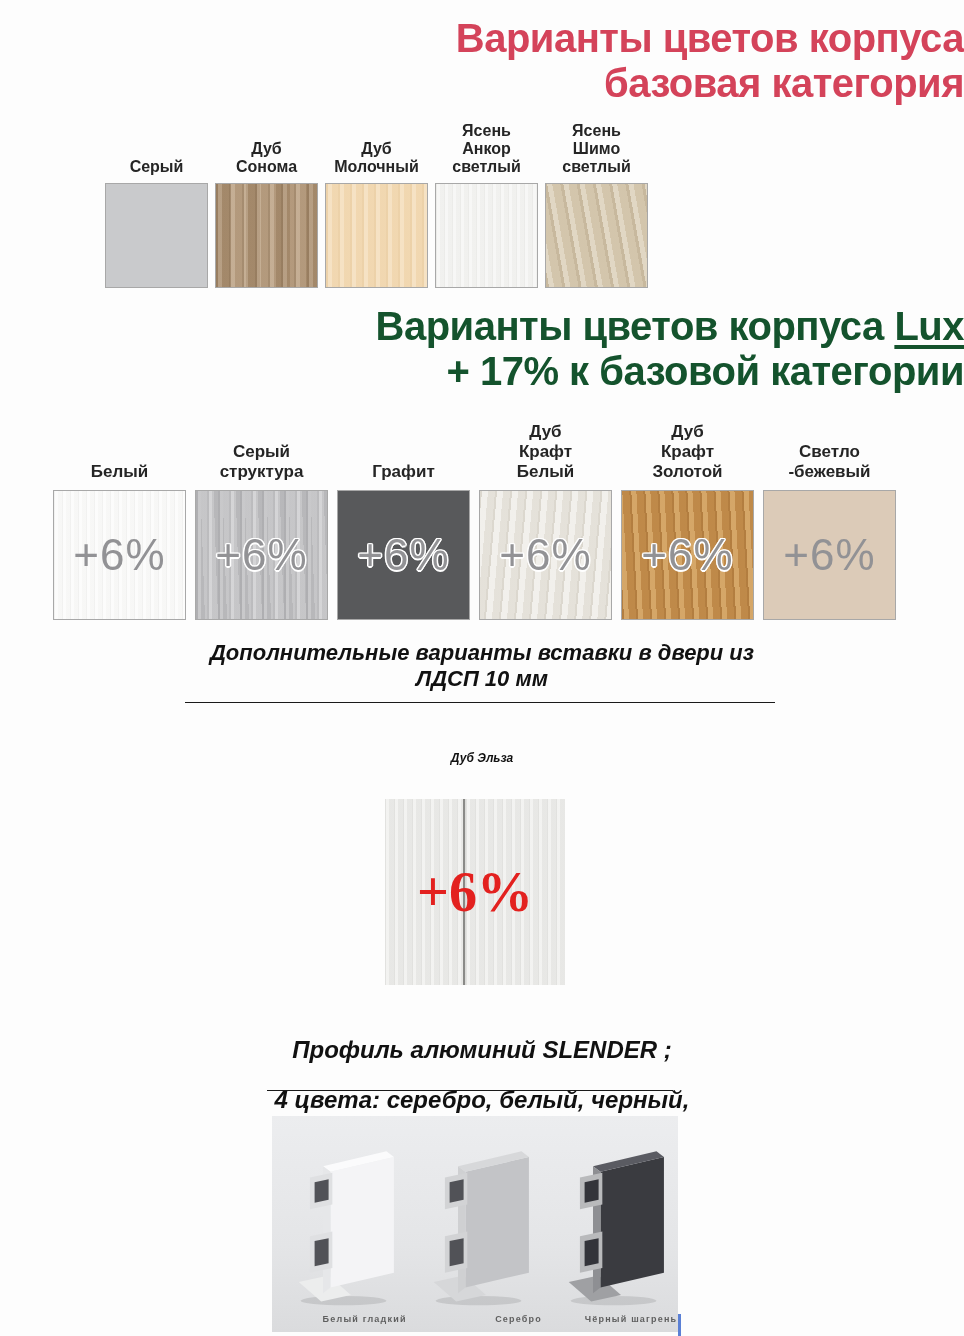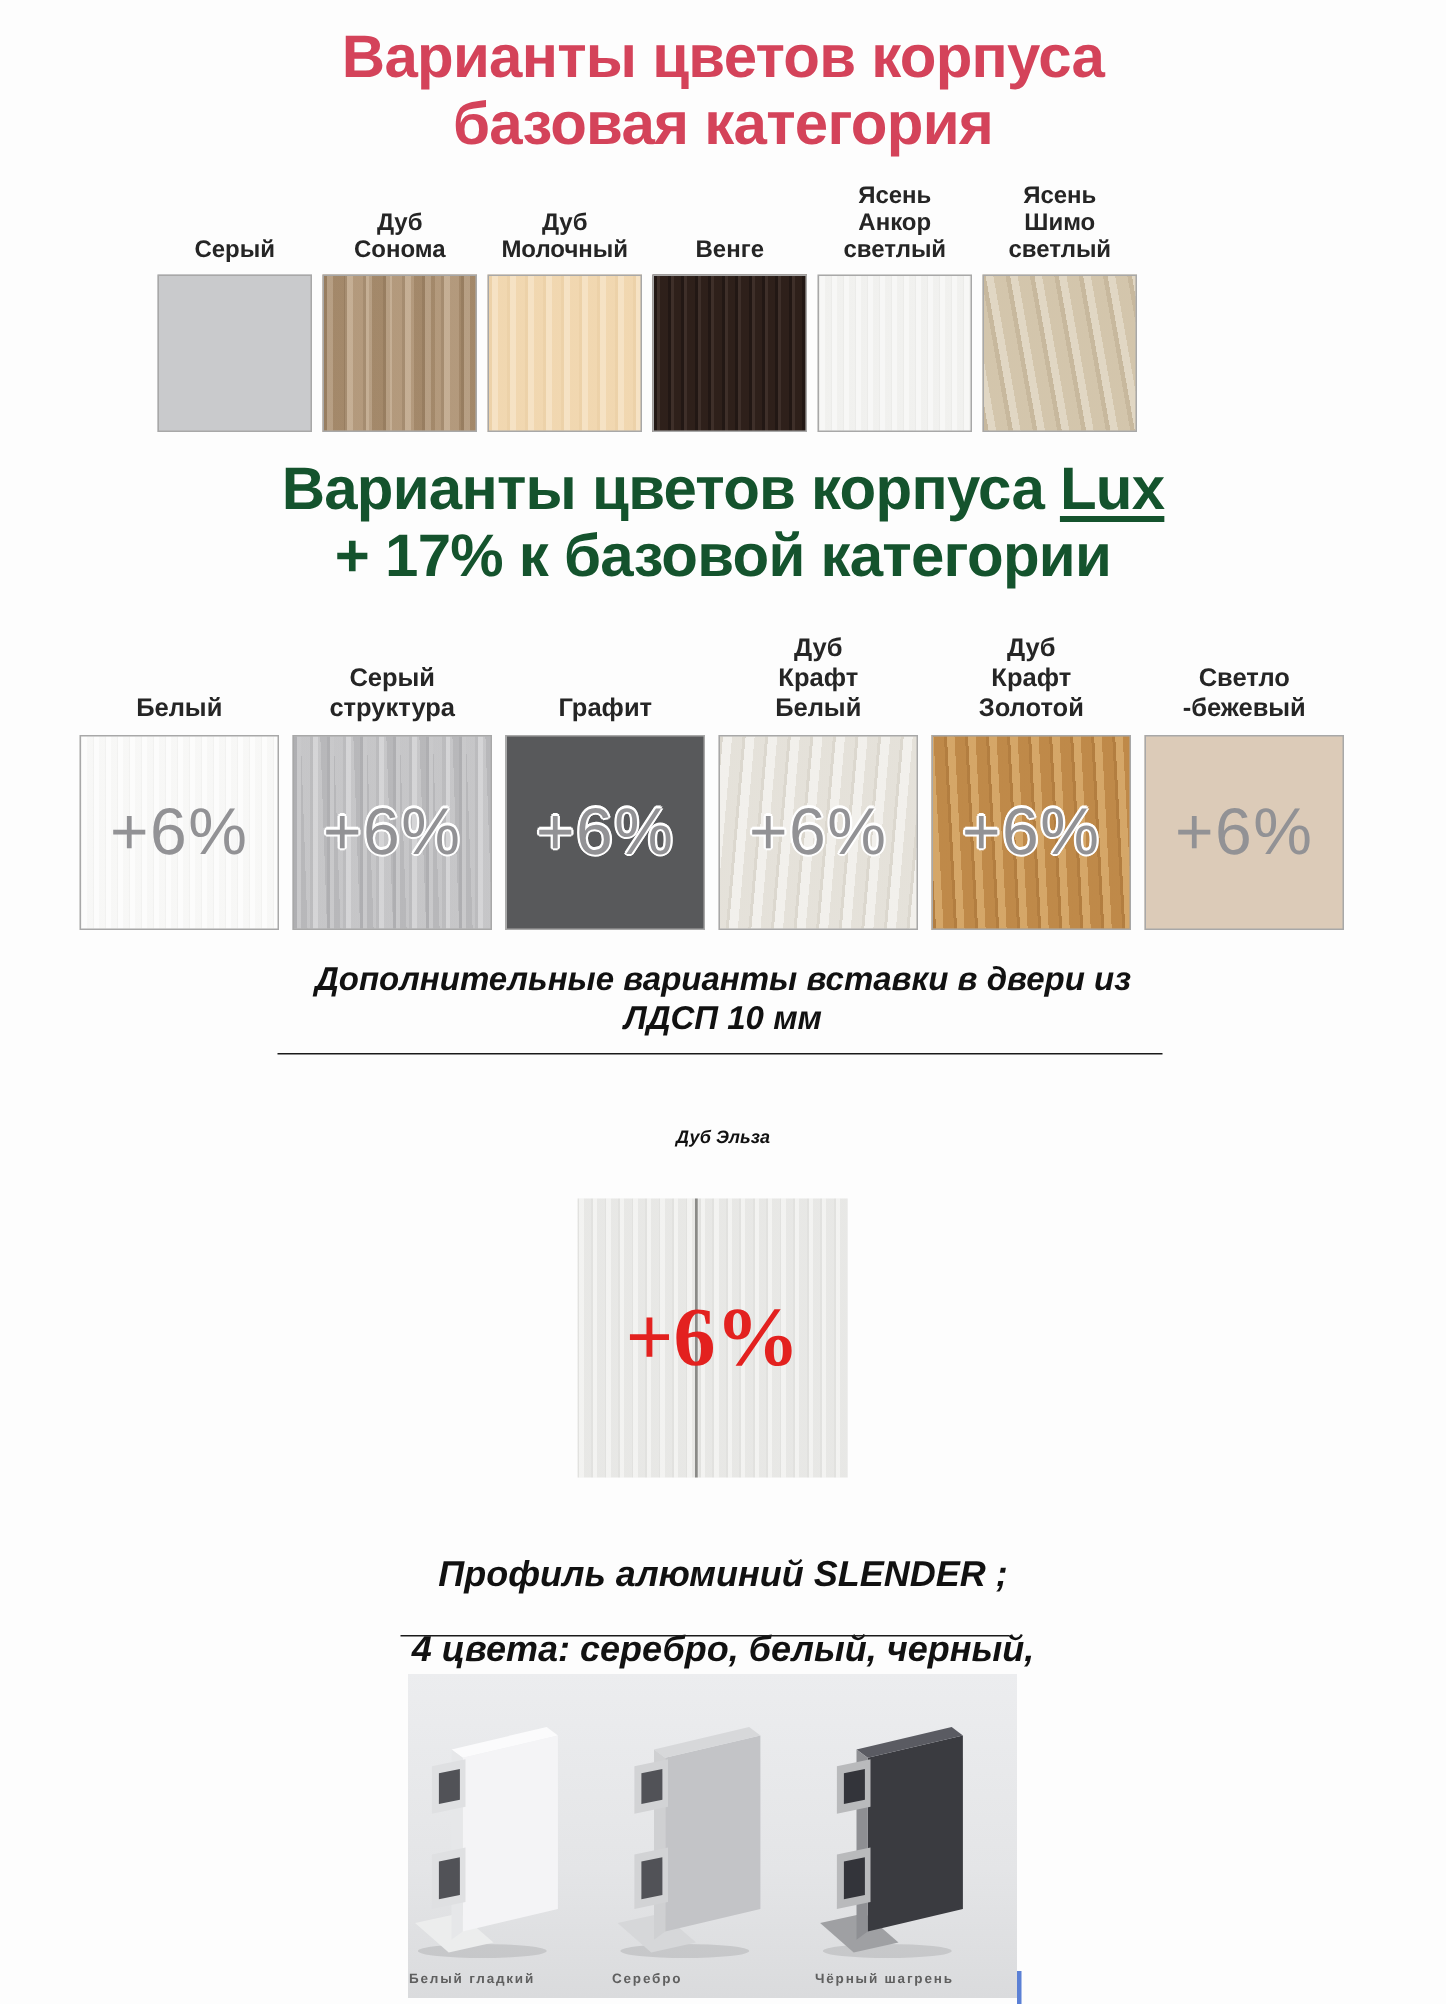--- a/index.html
+++ b/index.html
@@ -1,20 +1,20 @@
 <!DOCTYPE html>
 <html><head>
 <meta charset="utf-8">
 <style>
   html,body{margin:0;padding:0;background:#fff;}
   .page{position:relative;width:964px;height:1336px;background:#fdfdfd;overflow:hidden;
         font-family:"Liberation Sans",sans-serif;}
 
   
-  .big-title{position:absolute;left:0;width:100%;text-align:center;
+  .big-title{position:absolute;left:0;width:100%;text-align:right;
              font-weight:bold;font-size:40px;line-height:45px;letter-spacing:-0.5px;}
   .t1{top:16px;}
   .t2{top:304px;}
   .lux{text-decoration:underline;text-underline-offset:5px;}
 
   
   .row{position:absolute;display:flex;}
   .row1{top:120px;left:105px;gap:7px;}
   .row2{top:416px;left:53px;gap:9px;}
   .card{display:flex;flex-direction:column;}
@@ -65,21 +65,21 @@
   .elza-label{top:751px;font-size:12px;}
   .elza-swatch{position:absolute;top:799px;left:385px;width:180px;height:186px;}
   .elza-pct{position:absolute;inset:0;display:flex;align-items:center;justify-content:center;
             font-family:"Liberation Serif",serif;font-weight:bold;font-size:56px;}
   .profile-heading{top:1012px;font-size:24px;line-height:25px;}
 
   
   .photo{position:absolute;top:1116px;left:272px;width:406px;height:216px;
          background:linear-gradient(180deg,#ecedef 0%,#e4e5e7 60%,#dadbdd 100%);
          display:flex;justify-content:space-around;align-items:flex-end;}
-  .pcol{display:flex;flex-direction:column;align-items:flex-start;width:33%;}
+  .pcol{display:flex;flex-direction:column;align-items:flex-end;width:33%;}
   .pcol svg{width:112px;height:172px;display:block;}
   .plabel{font-size:9px;font-weight:bold;letter-spacing:1.2px;color:#5f5f5f;
           margin:2px 0 8px 0;white-space:nowrap;}
   
   .pw .face-top{fill:#fbfbfc;} .pw .face-front{fill:#f4f4f6;} .pw .face-edge{fill:#e6e7e9;}
   .pw .hook{fill:#dfe0e2;} .pw .flange{fill:#eceded;}
   
   .ps .face-top{fill:#d7d8da;} .ps .face-front{fill:#c3c4c7;} .ps .face-edge{fill:#cfd0d2;}
   .ps .hook{fill:#d2d3d5;} .ps .flange{fill:#d6d7d9;}
   
@@ -107,24 +107,20 @@
     </div>
     <div class="card">
       <div class="clabel">Дуб
 Сонома</div>
       <div class="swatch tx-sonoma" style="background-color: rgb(180, 152, 120);"></div>
     </div>
     <div class="card">
       <div class="clabel">Дуб
 Молочный</div>
       <div class="swatch tx-milk" style="background-color: rgb(243, 218, 180);"></div>
-    </div>
-    <div class="card">
-      <div class="clabel">Венге</div>
-      <div class="swatch tx-wenge" style="background-color: rgb(52, 36, 30);"></div>
     </div>
     <div class="card">
       <div class="clabel">Ясень
 Анкор
 светлый</div>
       <div class="swatch tx-soft" style="background-color: rgb(244, 244, 242);"></div>
     </div>
     <div class="card">
       <div class="clabel">Ясень
 Шимо

